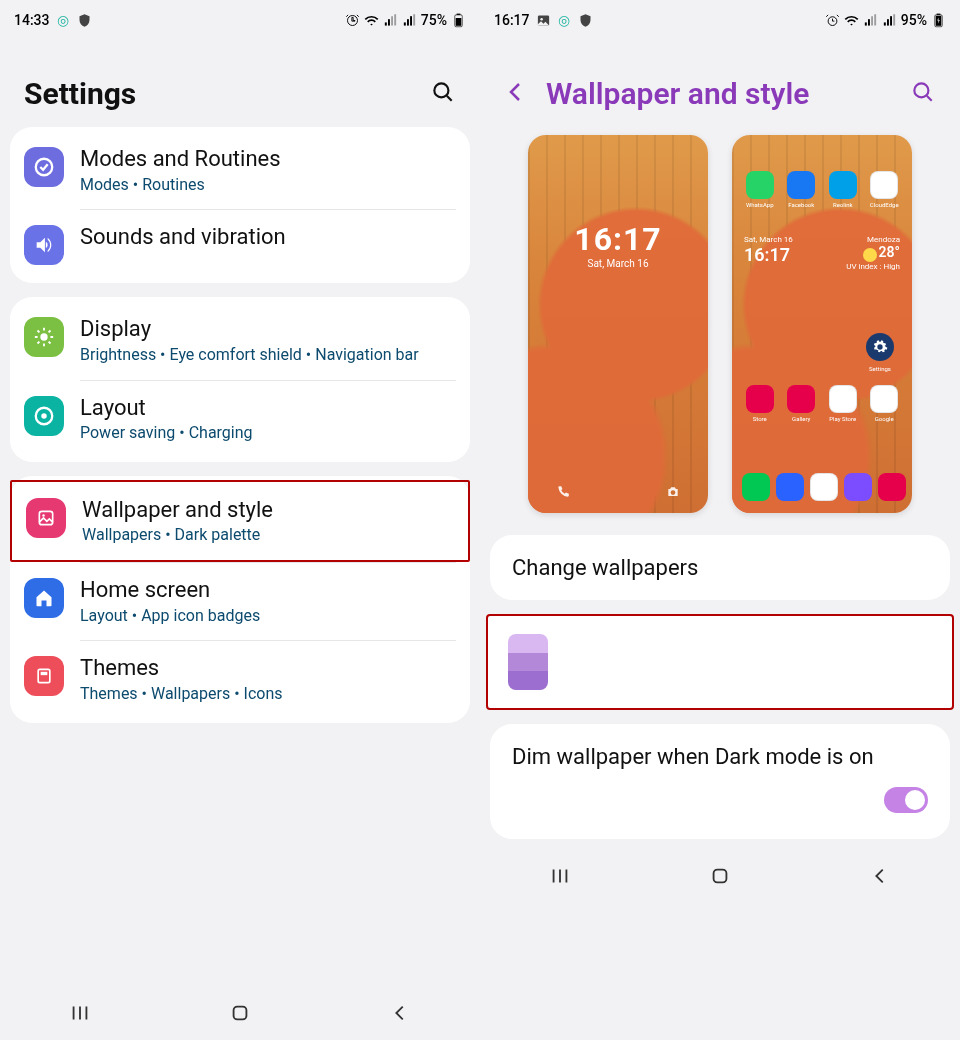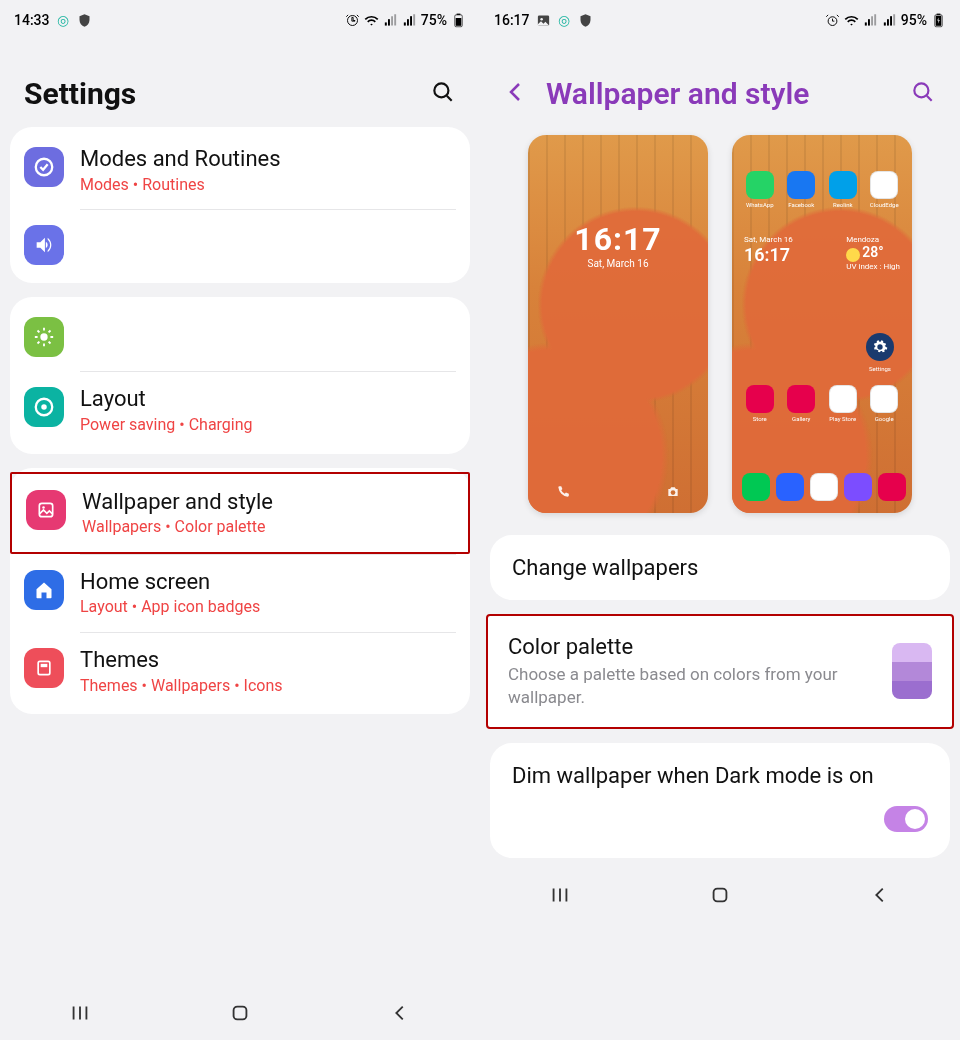--- a/index.html
+++ b/index.html
@@ -70,21 +70,21 @@
   .row-ico {
     width: 40px; height: 40px;
     border-radius: 12px;
     flex-shrink: 0;
     display: flex; align-items: center; justify-content: center;
     color: #fff;
     margin-top: 2px;
   }
   .row-txt { flex: 1; min-width: 0; }
   .row-title { font-size: 22px; color: #111; line-height: 1.25; }
-  .row-sub { font-size: 16px; color: #ef4444; margin-top: 2px; line-height: 1.3; }
+  .row-sub { font-size: 16px; color: #0c4a6e; margin-top: 2px; line-height: 1.3; }
   .hl-row { border: 2px solid #b30000; border-radius: 2px; }
   
   .previews {
     display: flex;
     justify-content: center;
     gap: 24px;
     padding: 8px 0 22px;
   }
   .preview {
     width: 180px; height: 378px;
@@ -119,21 +119,21 @@
     color:#fff; font-size:6px;
   }
   .app .ai { width:28px; height:28px; border-radius:8px; }
   .home-time {
     position:absolute; top:100px; left:12px; color:#fff;
     font-size:8px;
   }
   .home-time .ht { font-size:18px; font-weight:600; }
   .weather {
     position:absolute; top:100px; right:12px; color:#fff;
-    font-size:8px; text-align:left;
+    font-size:8px; text-align:right;
   }
   .weather .deg { font-size:14px; font-weight:600; }
   .weather .sun { display:inline-block; width:14px;height:14px; background:#ffd94a; border-radius:50%; vertical-align:middle;margin-right:2px;}
   .home-row4 {
     position:absolute; top:250px; left:10px; right:10px;
     display:grid; grid-template-columns:repeat(4,1fr); gap:6px;
   }
   .home-dock {
     position:absolute; bottom:12px; left:10px; right:10px;
     display:grid; grid-template-columns:repeat(5,1fr); gap:6px;
@@ -252,30 +252,35 @@
             <div class="row-sub">Modes  •  Routines</div>
           </div>
         </div>
         <div class="row">
           <div class="row-ico" style="background:#6a72e8">
             <svg viewBox="0 0 24 24" fill="#fff" width="22" height="22">
               <path d="M4 9v6h4l5 5V4L8 9H4zm12 3a4 4 0 00-2-3.5v7A4 4 0 0016 12zm0-8v2a8 8 0 010 12v2a10 10 0 000-16z"></path>
             </svg>
           </div>
           <div class="row-txt">
+            <div class="row-title">Sounds and vibration</div>
           </div>
         </div>
       </div>
       <div class="card">
         <div class="row">
           <div class="row-ico" style="background:#7bc043">
             <svg viewBox="0 0 24 24" fill="#fff" width="22" height="22">
               <circle cx="12" cy="12" r="4"></circle>
               <path d="M12 2v3M12 19v3M2 12h3M19 12h3M4.9 4.9l2.1 2.1M17 17l2.1 2.1M4.9 19.1L7 17M17 7l2.1-2.1" stroke="#fff" stroke-width="2"></path>
             </svg>
+          </div>
+          <div class="row-txt">
+            <div class="row-title">Display</div>
+            <div class="row-sub">Brightness  •  Eye comfort shield  •  Navigation bar</div>
           </div>
         </div>
         <div class="row">
           <div class="row-ico" style="background:#0bb3a2">
             <svg viewBox="0 0 24 24" fill="#fff" width="22" height="22">
               <circle cx="12" cy="12" r="9" fill="none" stroke="#fff" stroke-width="2.5"></circle>
               <circle cx="12" cy="12" r="3"></circle>
             </svg>
           </div>
           <div class="row-txt">
@@ -288,21 +293,21 @@
         <div class="row hl-row">
           <div class="row-ico" style="background:#e63972">
             <svg viewBox="0 0 24 24" fill="#fff" width="20" height="20">
               <rect x="4" y="4" width="16" height="16" rx="3" fill="none" stroke="#fff" stroke-width="2"></rect>
               <circle cx="9" cy="9" r="1.5"></circle>
               <path d="M4 17l5-5 4 4 3-3 4 4" stroke="#fff" stroke-width="2" fill="none"></path>
             </svg>
           </div>
           <div class="row-txt">
             <div class="row-title">Wallpaper and style</div>
-            <div class="row-sub">Wallpapers  •  Color palette</div>
+            <div class="row-sub">Wallpapers  •  Dark palette</div>
           </div>
         </div>
         <div class="row">
           <div class="row-ico" style="background:#2e6de6">
             <svg viewBox="0 0 24 24" fill="#fff" width="20" height="20">
               <path d="M3 11l9-8 9 8v10a1 1 0 01-1 1h-5v-7h-6v7H4a1 1 0 01-1-1z"></path>
             </svg>
           </div>
           <div class="row-txt">
             <div class="row-title">Home screen</div>
@@ -495,24 +500,20 @@
         </div>
     </div>
   </div>
 
   <div class="opt-card">
     <div class="opt-title">Change wallpapers</div>
   </div>
 
   <div class="opt-card hl">
     <div class="opt-row">
-      <div>
-        <div class="opt-title">Color palette</div>
-        <div class="opt-sub">Choose a palette based on colors from your wallpaper.</div>
-      </div>
       <div class="swatch" id="swatch" style="position:relative">
           <div style="background:#d9b8f2"></div>
           <div style="background:#b388d9"></div>
           <div style="background:#9b6ecf"></div>
         </div>
     </div>
   </div>
 
   <div class="opt-card" style="padding-bottom:26px">
     <div class="opt-title" style="max-width:380px">Dim wallpaper when Dark mode is on</div>

